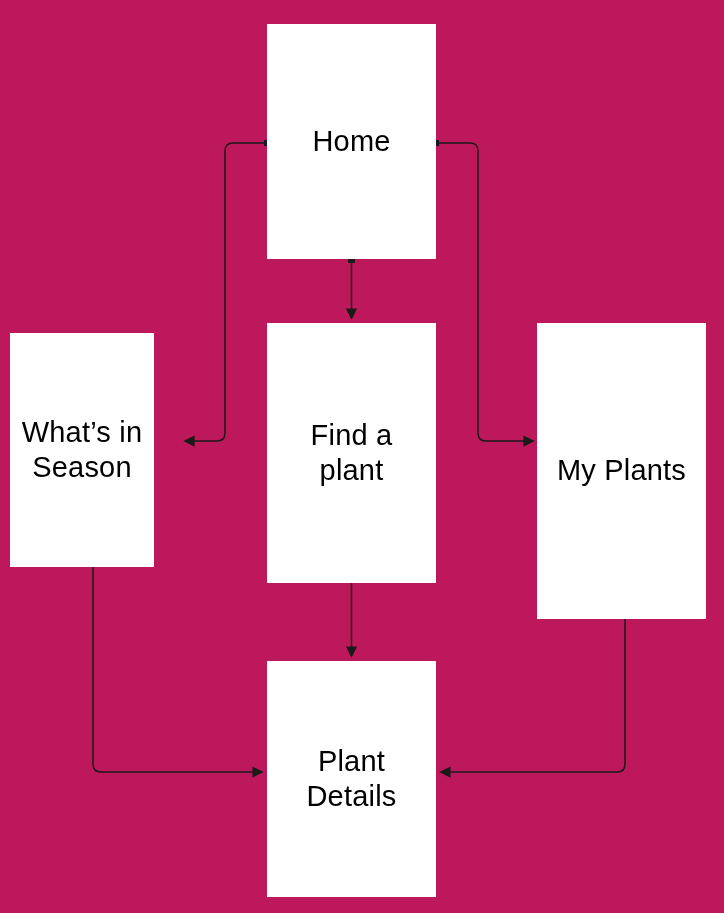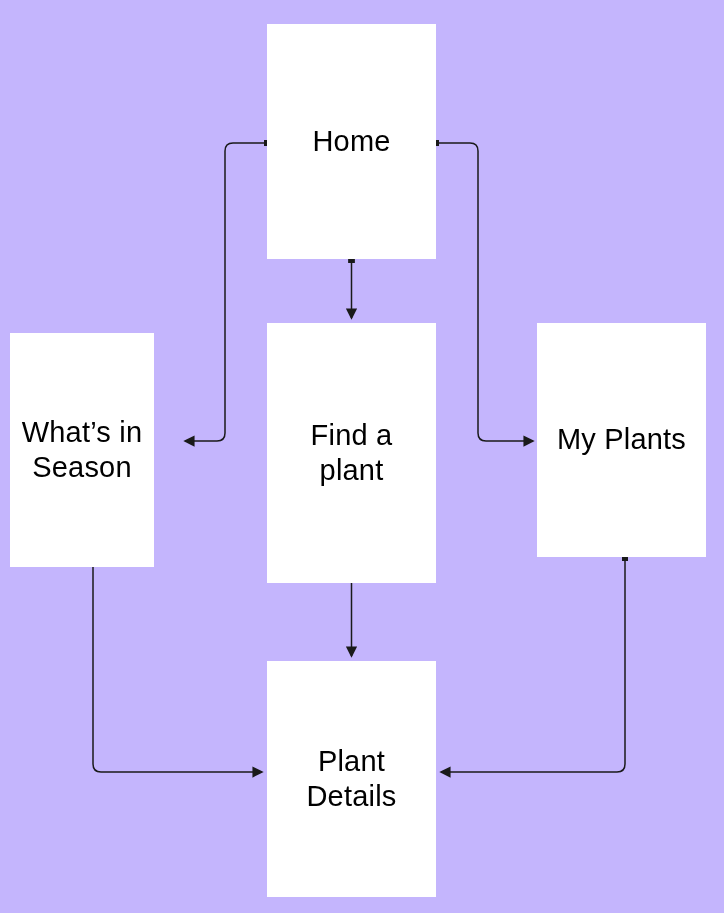--- a/index.html
+++ b/index.html
@@ -5,21 +5,21 @@
   html, body {
     margin: 0;
     padding: 0;
     background: #e2e2e2;
     font-family: "Liberation Sans", "DejaVu Sans", sans-serif;
   }
   .canvas {
     position: relative;
     width: 724px;
     height: 913px;
-    background: #c4b5fd;
+    background: #be185d;
     overflow: hidden;
     text-decoration: underline;
   }
   .edges-layer {
     position: absolute;
     left: 0;
     top: 0;
     width: 724px;
     height: 913px;
   }
@@ -39,21 +39,21 @@
   .node-label {
     font-size: 29px;
     line-height: 1.22;
     color: #000000;
     white-space: pre-line;
     letter-spacing: 0.2px;
   }
   .node-home          { left: 267px; top: 24px;  width: 169px; height: 235px; }
   .node-whats-in-season { left: 10px;  top: 333px; width: 144px; height: 234px; }
   .node-find-a-plant  { left: 267px; top: 323px; width: 169px; height: 260px; }
-  .node-my-plants     { left: 537px; top: 323px; width: 169px; height: 234px; }
+  .node-my-plants     { left: 537px; top: 323px; width: 169px; height: 296px; }
   .node-plant-details { left: 267px; top: 661px; width: 169px; height: 236px; }
 </style>
 </head>
 <body>
 
 <div class="canvas">
 
   <svg class="edges-layer" viewBox="0 0 724 913" xmlns="http://www.w3.org/2000/svg">
     <defs>
       <marker id="arrow" viewBox="0 0 10 10" refX="8.5" refY="5" markerWidth="7.5" markerHeight="7.5" orient="auto">

